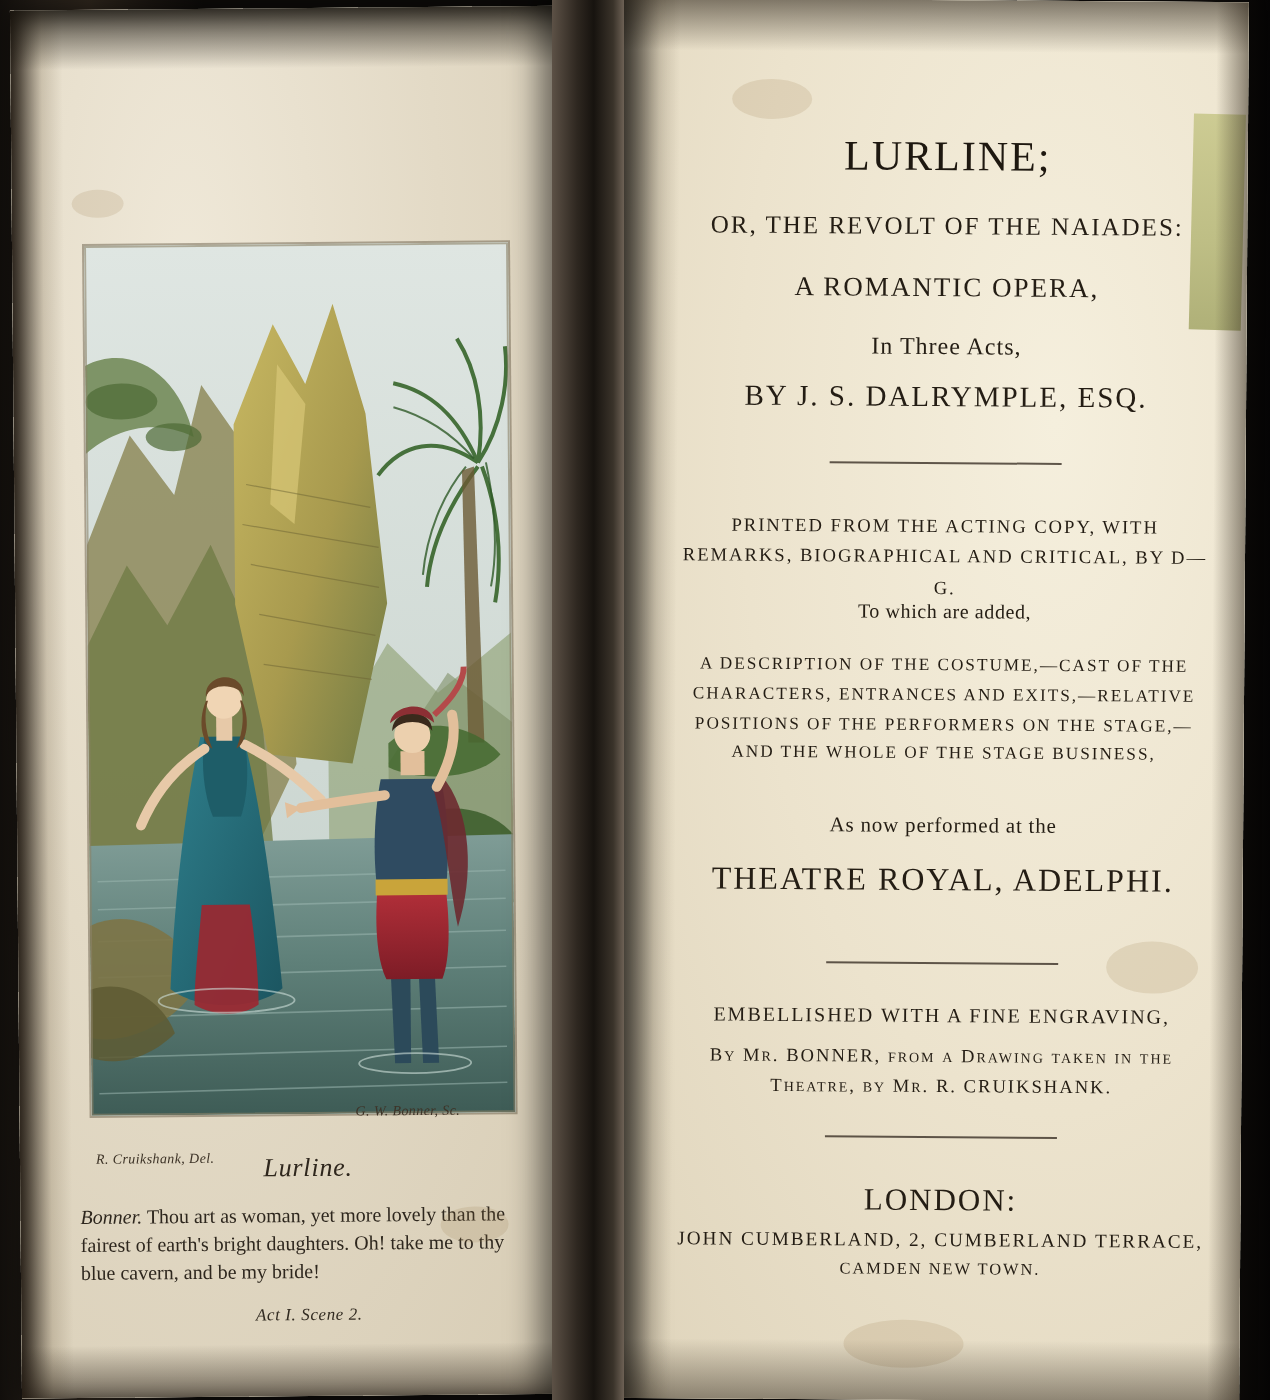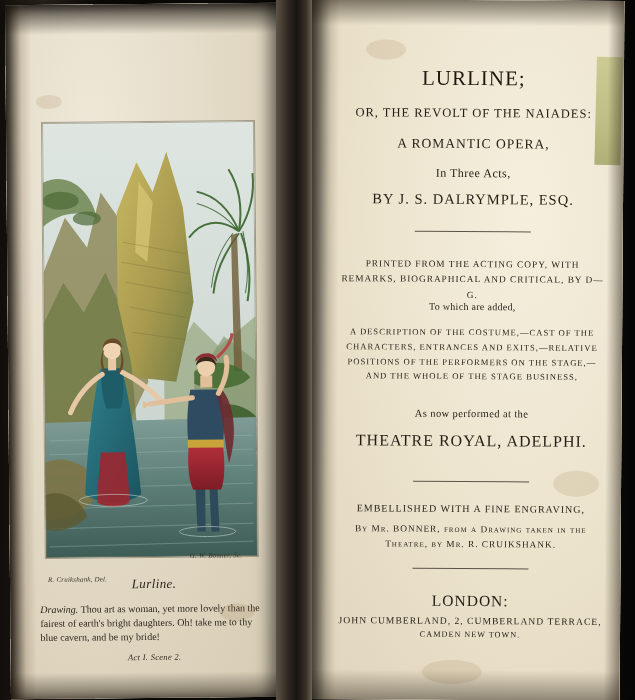--- a/index.html
+++ b/index.html
@@ -78,21 +78,21 @@
 
   .plate-credit-left, .plate-credit-right {
     position: absolute;
     font-family: "Liberation Serif", serif;
     font-size: 7px;
     color: #3d3327;
     font-style: italic;
     letter-spacing: .2px;
   }
   .plate-credit-left { left: 38px; top: 571px; }
-  .plate-credit-right { left: 180px; top: 548px; }
+  .plate-credit-right { left: 168px; top: 548px; }
 
   .plate-title {
     position: absolute;
     left: 0; right: 0; top: 572px;
     text-align: center;
     font-family: "Liberation Serif", serif;
     font-size: 13px;
     font-style: italic;
     color: #2f271d;
     letter-spacing: .4px;
@@ -352,21 +352,21 @@
 
         <rect x="0.5" y="0.5" width="211" height="434" fill="none" stroke="#8c8268" stroke-width="1" opacity="0.6"></rect>
       </svg>
     </div>
 
     <div class="plate-credit-left">R. Cruikshank, Del.</div>
     <div class="plate-credit-right">G. W. Bonner, Sc.</div>
     <div class="plate-title">Lurline.</div>
 
     <div class="quote">
-      <i>Drawing.</i>
+      <i>Bonner.</i>
       <span>Thou art as woman, yet more lovely than the fairest of earth's bright daughters.  Oh! take me to thy blue cavern, and be my bride!</span>
     </div>
     <div class="scene-line">Act I.  Scene 2.</div>
 
     <div class="foxing" style="left:30px;top:90px;width:26px;height:14px;"></div>
     <div class="foxing" style="left:210px;top:600px;width:34px;height:18px;"></div>
 
     <div class="edge-dark"></div>
     <div class="edge-top"></div>
     <div class="edge-bottom"></div>

